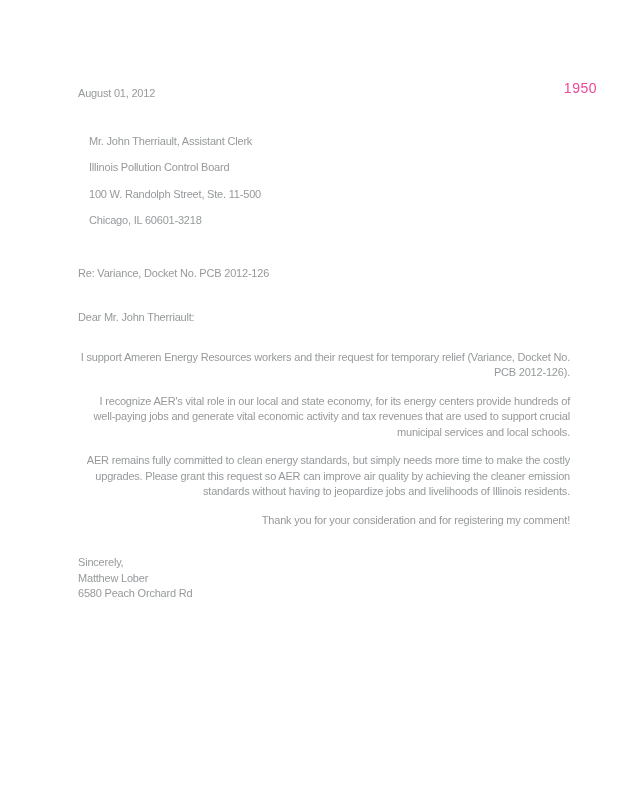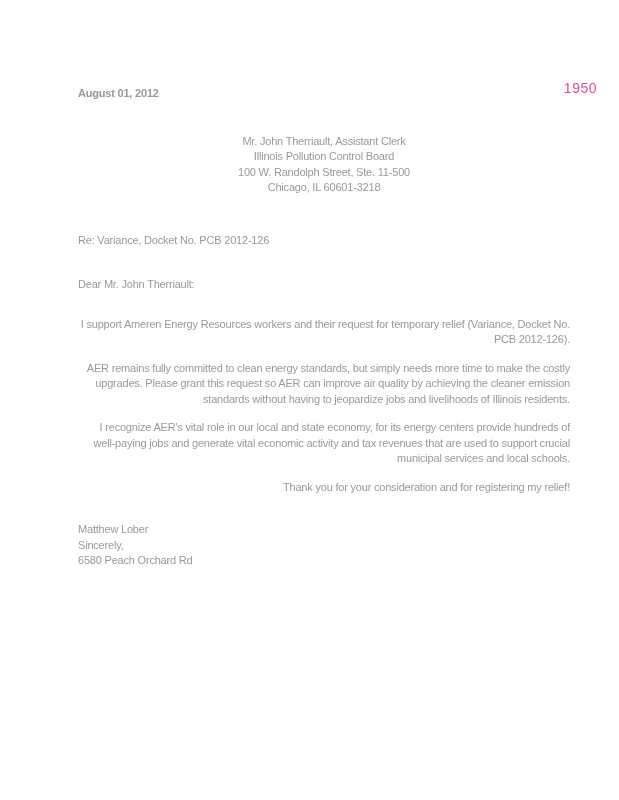--- a/index.html
+++ b/index.html
@@ -29,28 +29,26 @@
     left: 78px;
     width: 492px;
     font-size: 11px;
     line-height: 15.5px;
     color: #96999b;
     letter-spacing: -0.2px;
     filter: blur(0.35px);
   }
   .date-line {
     margin: 0 0 32px 0;
-    font-weight: bold;
   }
   .recipient-block {
     margin: 0 0 37px 0;
   }
   .recipient-block div {
-    margin: 0;
-    text-align: center;
+    margin: 11px;
   }
   .subject-line {
     margin: 0 0 29px 0;
   }
   .salutation {
     margin: 0 0 24px 0;
   }
   .body p {
     margin: 0 0 13px 0;
     text-align: right;
@@ -79,25 +77,25 @@
       <div>100 W. Randolph Street, Ste. 11-500</div>
       <div>Chicago, IL 60601-3218</div>
     </div>
 
     <div class="subject-line">Re: Variance, Docket No. PCB 2012-126</div>
 
     <div class="salutation">Dear Mr. John Therriault:</div>
 
     <div class="body">
       <p>I support Ameren Energy Resources workers and their request for temporary relief (Variance, Docket No. PCB 2012-126).</p>
+      <p>I recognize AER's vital role in our local and state economy, for its energy centers provide hundreds of well-paying jobs and generate vital economic activity and tax revenues that are used to support crucial municipal services and local schools.</p>
       <p>AER remains fully committed to clean energy standards, but simply needs more time to make the costly upgrades. Please grant this request so AER can improve air quality by achieving the cleaner emission standards without having to jeopardize jobs and livelihoods of Illinois residents.</p>
-      <p>I recognize AER's vital role in our local and state economy, for its energy centers provide hundreds of well-paying jobs and generate vital economic activity and tax revenues that are used to support crucial municipal services and local schools.</p>
-      <p>Thank you for your consideration and for registering my relief!</p>
+      <p>Thank you for your consideration and for registering my comment!</p>
     </div>
 
     <div class="signature-block">
+      <div>Sincerely,</div>
       <div>Matthew Lober</div>
-      <div>Sincerely,</div>
       <div>6580 Peach Orchard Rd</div>
     </div>
 
   </div>
 </div>
 
 </body></html>

